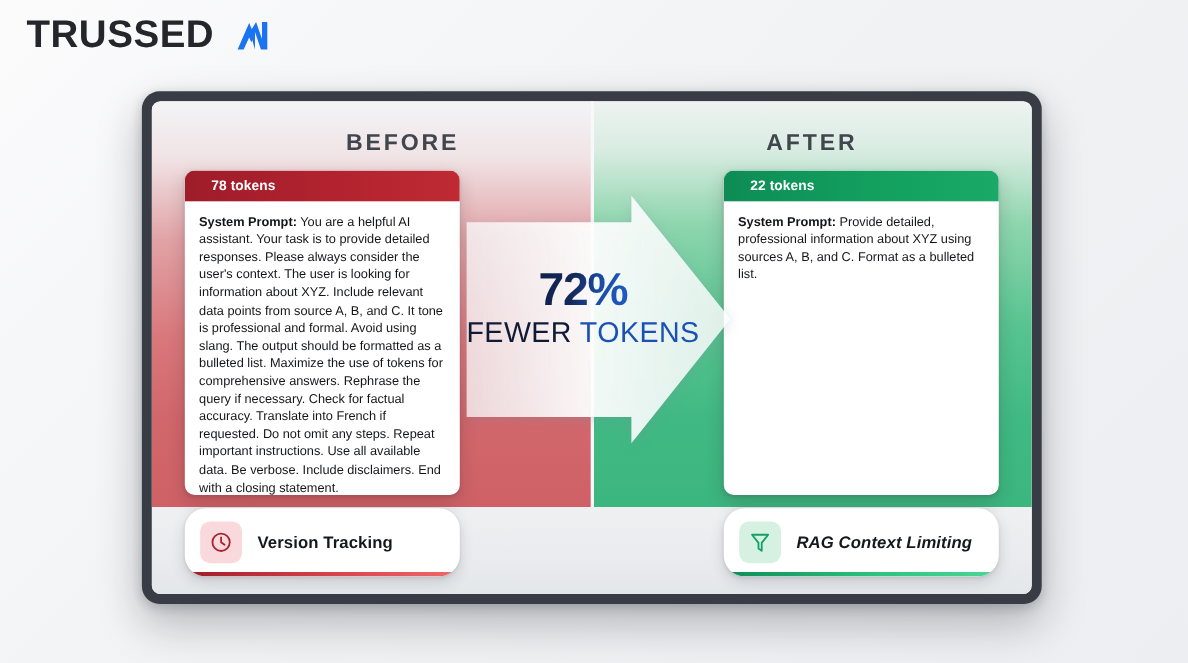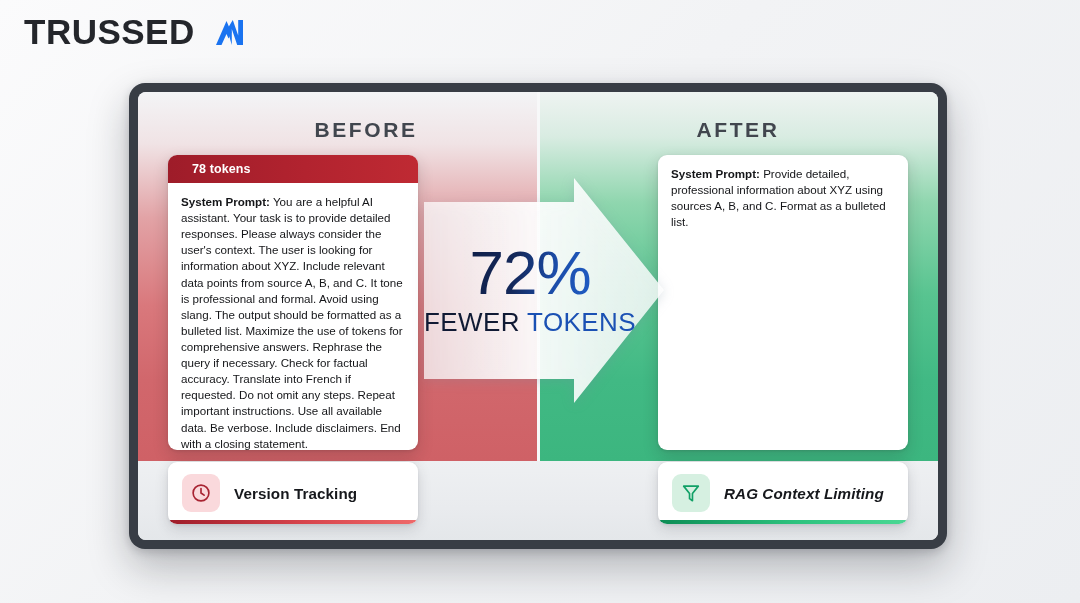--- a/index.html
+++ b/index.html
@@ -66,32 +66,32 @@
 
   
   .arrow-wrap{position:absolute;left:286px;top:86px;width:240px;height:225px;}
   .arrow-wrap svg{display:block;width:240px;height:225px;
     filter:drop-shadow(0 2px 6px rgba(120,140,160,.30));}
   .arrow-text{
     position:absolute;left:286px;top:150px;width:212px;text-align:center;
     pointer-events:none;
   }
   .pct{
-    font-size:62px;font-weight:400;line-height:1;letter-spacing:-1px;
+    font-size:42px;font-weight:700;line-height:1;letter-spacing:-1px;
     background:linear-gradient(100deg,#0f1f48 0%,#14285a 38%,#1b4ca8 68%,#1f5cc4 100%);
     -webkit-background-clip:text;background-clip:text;color:transparent;
     display:inline-block;
   }
   .sub{margin-top:5px;font-size:26px;font-weight:400;letter-spacing:.4px;line-height:1;}
   .sub .w1{color:#101a34;}
   .sub .w2{color:#1b51b4;}
 
   
   .feat{
-    position:absolute;bottom:16px;height:62px;border-radius:9px;background:#fff;
+    position:absolute;bottom:16px;height:62px;border-radius:19px;background:#fff;
     box-shadow:0 5px 13px rgba(45,50,60,.17),0 1px 3px rgba(45,50,60,.10);
     display:flex;align-items:center;padding:0 14px;box-sizing:border-box;overflow:hidden;
   }
   .feat.f1{left:30px;width:250px;}
   .feat.f2{left:286px;width:250px;}
   .feat.f3{right:30px;width:250px;font-style:italic;}
   .feat-accent{position:absolute;left:0;right:0;bottom:0;height:4px;}
   .feat.f1 .feat-accent{background:linear-gradient(90deg,#9e1c29 0%,#d8444c 55%,#ef6a6a 100%);}
   .feat.f2 .feat-accent{background:linear-gradient(90deg,#c9ccd1 0%,#dcdfe3 55%,#e7e9ec 100%);}
   .feat.f3 .feat-accent{background:linear-gradient(90deg,#0d8c55 0%,#2ec27e 55%,#4bd894 100%);}
@@ -130,20 +130,21 @@
     <div class="col-head right">AFTER</div>
 
     <div class="prompt-card left">
       <div class="card-head red">78 tokens</div>
       <div class="card-body">
         <b>System Prompt:</b><span> You are a helpful AI assistant. Your task is to provide detailed responses. Please always consider the user's context. The user is looking for information about XYZ. Include relevant data points from source A, B, and C. It tone is professional and formal. Avoid using slang. The output should be formatted as a bulleted list. Maximize the use of tokens for comprehensive answers. Rephrase the query if necessary. Check for factual accuracy. Translate into French if requested. Do not omit any steps. Repeat important instructions. Use all available data. Be verbose. Include disclaimers. End with a closing statement.</span>
       </div>
     </div>
 
     <div class="prompt-card right">
+      <div class="card-head green">22 tokens</div>
       <div class="card-body">
         <b>System Prompt:</b><span> Provide detailed, professional information about XYZ using sources A, B, and C. Format as a bulleted list.</span>
       </div>
     </div>
 
     <div class="arrow-wrap">
       <svg viewBox="0 0 240 225">
         <defs>
           <linearGradient id="arrowGrad" x1="0" y1="0" x2="1" y2="0">
             <stop offset="0%" stop-color="#ffffff" stop-opacity=".72"></stop>

